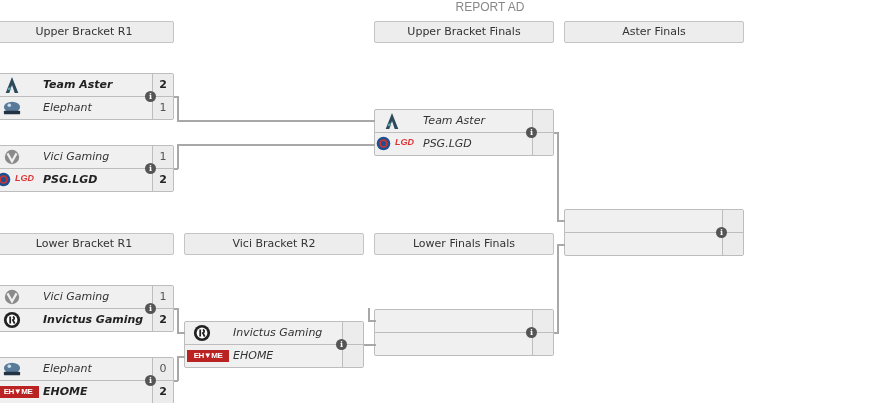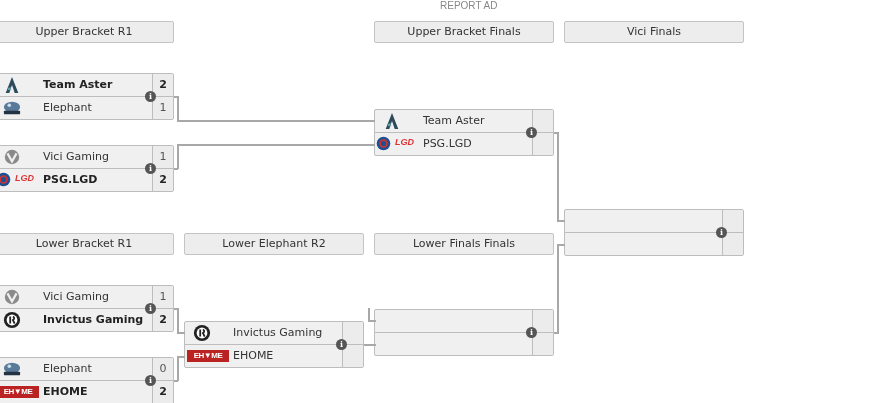--- a/index.html
+++ b/index.html
@@ -1,51 +1,51 @@
 <!DOCTYPE html>
 <html><head>
 <meta charset="utf-8">
 <style>
   html, body { margin:0; padding:0; background:#fff; }
   body { width:875px; height:403px; position:relative; overflow:hidden;
          font-family:"DejaVu Sans", "Liberation Sans", sans-serif; color:#333; }
-  .ad { position:absolute; left:440px; top:0; width:100px; text-align:left;
-        font-family:"Liberation Sans", sans-serif; font-size:10px; color:#888; }
+  .ad { position:absolute; left:440px; top:0; width:100px; text-align:center;
+        font-family:"Liberation Sans", sans-serif; font-size:12px; color:#888; }
   .hdr { position:absolute; height:22px; background:#ededed; border:1px solid #c4c4c4;
          border-radius:2px; box-sizing:border-box; font-size:11px; line-height:20px;
          text-align:center; color:#333; cursor:pointer; }
   .match { position:absolute; width:180px; height:48px; box-sizing:border-box; }
   .row { position:absolute; left:0; width:180px; height:24px; box-sizing:border-box;
          background:#f0f0f0; border:1px solid #bdbdbd; }
   .row.top { top:0; border-radius:2px 2px 0 0; }
   .row.bot { top:23px; border-radius:0 0 2px 2px; }
   .row .name { position:absolute; left:48px; top:0; line-height:22px; font-size:11px;
-               white-space:nowrap; }
+               white-space:nowrap;font-style:italic; }
   .row.win .name { font-weight:bold; color:#222; }
   .row .score { position:absolute; right:0; top:0; width:20px; height:22px;
                 border-left:1px solid #bdbdbd; background:#ececec; text-align:center;
                 line-height:22px; font-size:11px; color:#555; }
   .row.win .score { font-weight:bold; color:#222; }
   .logo { position:absolute; top:2px; height:18px; }
   .info { position:absolute; width:11px; height:11px; border-radius:50%;
           background:#555; color:#fff; font-size:8px; font-weight:bold; line-height:11px;
           text-align:center; font-family:"DejaVu Serif", serif; z-index:3; cursor:pointer; }
   .ln { position:absolute; background:#a8a8a8; z-index:1; }
   .h { height:2px; } .v { width:2px; }
 </style>
 </head>
 <body>
 
 <div class="ad">REPORT AD</div>
 
 <div class="hdr" style="left:-6px;top:21px;width:180px;">Upper Bracket R1</div>
 <div class="hdr" style="left:374px;top:21px;width:180px;">Upper Bracket Finals</div>
-<div class="hdr" style="left:564px;top:21px;width:180px;">Vici Finals</div>
+<div class="hdr" style="left:564px;top:21px;width:180px;">Aster Finals</div>
 <div class="hdr" style="left:-6px;top:233px;width:180px;">Lower Bracket R1</div>
-<div class="hdr" style="left:184px;top:233px;width:180px;">Lower Elephant R2</div>
+<div class="hdr" style="left:184px;top:233px;width:180px;">Vici Bracket R2</div>
 <div class="hdr" style="left:374px;top:233px;width:180px;">Lower Finals Finals</div>
 
 <div class="ln h" style="left:174px;top:96px;width:4px;"></div>
 <div class="ln v" style="left:177px;top:96px;height:25px;"></div>
 <div class="ln h" style="left:177px;top:120px;width:198px;"></div>
 <div class="ln h" style="left:177px;top:144px;width:198px;"></div>
 <div class="ln v" style="left:177px;top:144px;height:25px;"></div>
 <div class="ln h" style="left:174px;top:168px;width:4px;"></div>
 
 <div class="ln h" style="left:554px;top:132px;width:5px;"></div>

